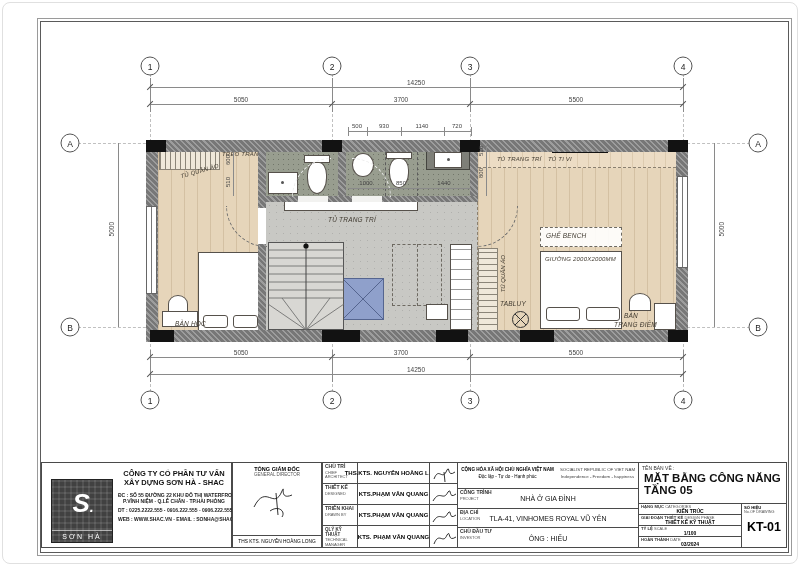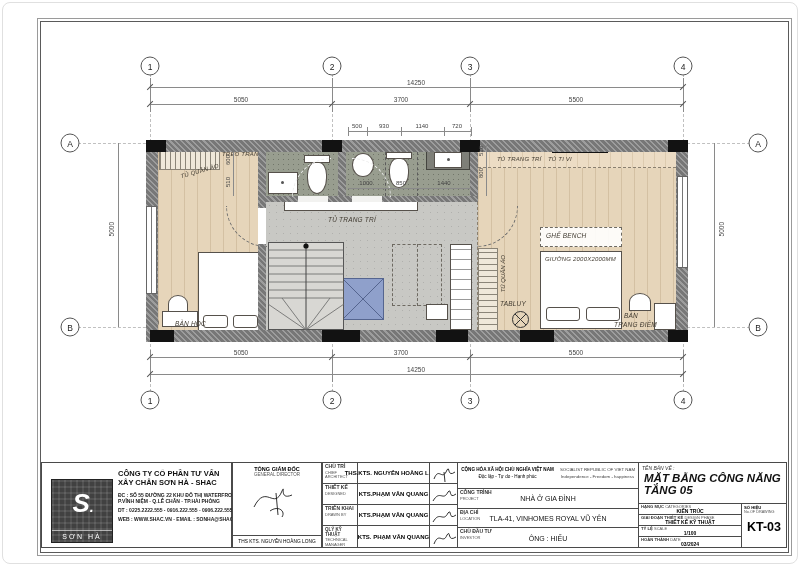--- a/index.html
+++ b/index.html
@@ -238,23 +238,23 @@
   <div class="bubble" style="left:70px;top:143px;">A</div>
   <div class="bubble" style="left:70px;top:327px;">B</div>
   <div class="bubble" style="left:758px;top:143px;">A</div>
   <div class="bubble" style="left:758px;top:327px;">B</div>
 
   <div class="tb" style="left:41px;top:462px;width:191px;height:86px;">
     <div class="abs" style="left:9px;top:16px;width:62px;height:64px;background-color:#414141;background-image:repeating-linear-gradient(0deg,rgba(255,255,255,.09) 0 2px,transparent 2px 6px),repeating-linear-gradient(90deg,rgba(255,255,255,.09) 0 2px,transparent 2px 6px);border:1px solid #222;box-sizing:border-box;">
       <div class="abs" style="left:14px;top:6px;width:34px;height:34px;color:#fff;font-weight:bold;font-size:26px;font-style:italic;text-align:center;line-height:34px;">S<span style="font-size:14px;">.</span></div>
       <div class="abs" style="left:0;bottom:2px;width:100%;text-align:center;color:#fff;font-size:7px;letter-spacing:2px;border-top:1px solid rgba(255,255,255,.6);padding-top:2px;">SƠN HÀ</div>
     </div>
-    <div class="abs" style="left:76px;top:6px;width:112px;">
+    <div class="abs" style="left:76px;top:6px;width:112px;text-align:center;">
       <div style="font-size:7.5px;font-weight:bold;color:#111;white-space:nowrap;">CÔNG TY CỔ PHẦN TƯ VẤN</div>
-      <div style="font-size:7.5px;font-weight:bold;color:#111;white-space:nowrap;">XÂY CHÂN SƠN HÀ - SHAC</div>
+      <div style="font-size:7.5px;font-weight:bold;color:#111;white-space:nowrap;">XÂY DỰNG SƠN HÀ - SHAC</div>
       <div style="font-size:5px;font-weight:bold;color:#222;margin-top:5px;white-space:nowrap;">ĐC : SỐ 55 ĐƯỜNG 22 KHU ĐÔ THỊ WATERFRONT</div>
       <div style="font-size:5px;font-weight:bold;color:#222;white-space:nowrap;">P.VĨNH NIỆM - Q.LÊ CHÂN - TP.HẢI PHÒNG</div>
       <div style="font-size:5px;font-weight:bold;color:#222;margin-top:3px;white-space:nowrap;">DT : 0225.2222.555 - 0916.222.555 - 0906.222.555</div>
       <div style="font-size:5px;font-weight:bold;color:#222;margin-top:3px;white-space:nowrap;">WEB : WWW.SHAC.VN - EMAIL : SONHA@SHAC.VN</div>
     </div>
   </div>
 
   <div class="tb" style="left:232px;top:462px;width:90px;height:86px;">
     <div style="font-size:5.5px;font-weight:bold;text-align:center;margin-top:3px;">TỔNG GIÁM ĐỐC</div>
     <div style="font-size:4.5px;color:#555;text-align:center;">GENERAL DIRECTOR</div>
@@ -330,21 +330,21 @@
   </div>
   <div class="tb" style="left:457px;top:508px;width:182px;height:20px;">
     <span class="abs tb-lab" style="left:0;top:0;"><span>ĐỊA CHỈ</span><br><span class="tb-lab-en">LOCATION</span></span>
     <div class="tb-val nowrap" style="margin-top:6px;">TLA-41, VINHOMES ROYAL VŨ YÊN</div>
   </div>
   <div class="tb" style="left:457px;top:527px;width:182px;height:21px;">
     <span class="abs tb-lab" style="left:0;top:0;"><span>CHỦ ĐẦU TƯ</span><br><span class="tb-lab-en">INVESTOR</span></span>
     <div class="tb-val" style="margin-top:7px;">ÔNG : HIẾU</div>
   </div>
 
-  <div class="tb" style="left:638px;top:462px;width:149px;height:42px;font-style:italic;">
+  <div class="tb" style="left:638px;top:462px;width:149px;height:42px;">
     <div style="font-size:5px;color:#333;padding:2px 0 0 3px;">TÊN BẢN VẼ :</div>
     <div style="font-size:11.5px;font-weight:bold;color:#111;padding-left:5px;margin-top:1px;white-space:nowrap;">MẶT BẰNG CÔNG NĂNG</div>
     <div style="font-size:11.5px;font-weight:bold;color:#111;padding-left:5px;">TẦNG 05</div>
   </div>
   <div class="tb" style="left:638px;top:503px;width:104px;height:12px;">
     <span class="abs tb-lab nowrap" style="left:0;top:0;font-size:4.2px;"><span>HẠNG MỤC</span> <span class="tb-lab-en">CATEGORIES</span></span>
     <div style="font-size:5px;font-weight:bold;text-align:center;margin-top:4px;">KIẾN TRÚC</div>
   </div>
   <div class="tb" style="left:638px;top:514px;width:104px;height:12px;">
     <span class="abs tb-lab nowrap" style="left:0;top:0;font-size:4.2px;"><span>GIAI ĐOẠN THIẾT KẾ</span> <span class="tb-lab-en">DESIGN PHASE</span></span>
@@ -354,15 +354,15 @@
     <span class="abs tb-lab nowrap" style="left:0;top:0;font-size:4.2px;"><span>TỶ LỆ</span> <span class="tb-lab-en">SCALE</span></span>
     <div style="font-size:5px;font-weight:bold;text-align:center;margin-top:4px;">1/100</div>
   </div>
   <div class="tb" style="left:638px;top:536px;width:104px;height:12px;">
     <span class="abs tb-lab nowrap" style="left:0;top:0;font-size:4.2px;"><span>HOÀN THÀNH</span> <span class="tb-lab-en">DATE</span></span>
     <div style="font-size:5px;font-weight:bold;text-align:center;margin-top:4px;">03/2024</div>
   </div>
   <div class="tb" style="left:741px;top:503px;width:46px;height:45px;">
     <div style="font-size:4.2px;font-weight:bold;padding:1px 0 0 2px;">SỐ HIỆU</div>
     <div style="font-size:3.8px;color:#555;padding-left:2px;">No.OF DRAWING</div>
-    <div style="font-size:12.5px;font-weight:bold;text-align:center;margin-top:6px;">KT-03</div>
+    <div style="font-size:12.5px;font-weight:bold;text-align:center;margin-top:6px;">KT-01</div>
   </div>
 </div>
 
 </body></html>

